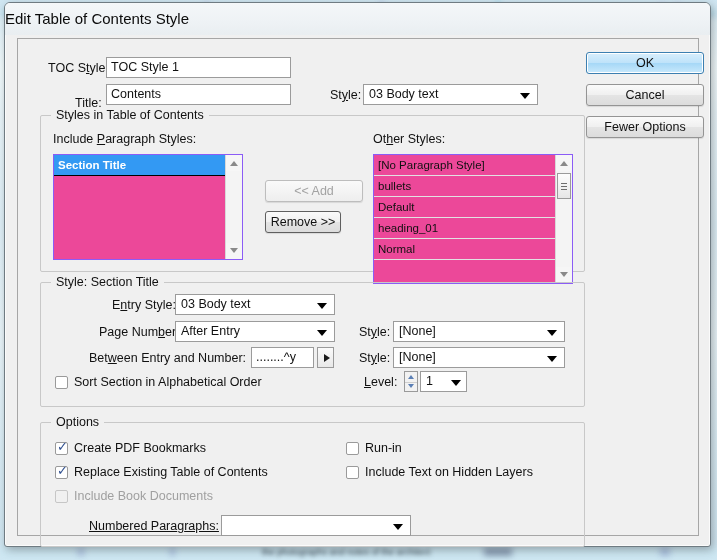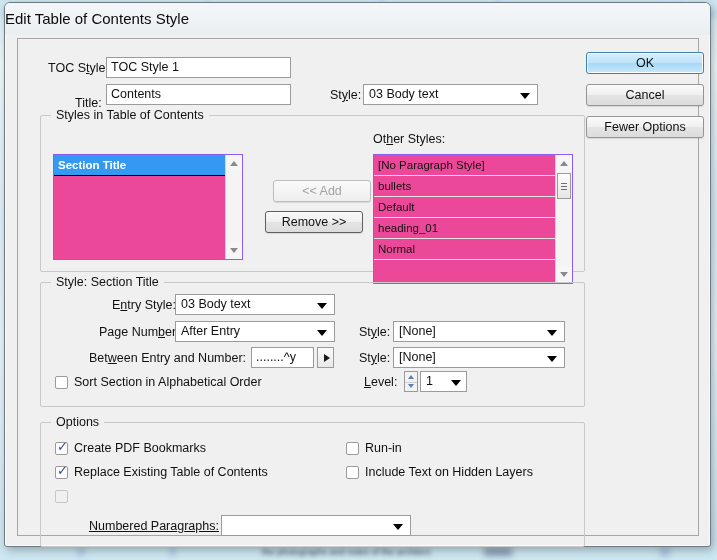--- a/index.html
+++ b/index.html
@@ -246,21 +246,21 @@
     background: linear-gradient(180deg,#fafafa 0%,#f0f0f0 48%,#e4e4e4 52%,#dcdcdc 100%);
     box-shadow: 0 1px 1px rgba(0,0,0,0.10);
     user-select: none;
   }
   .btn.default {
     border: 1px solid #3c7fb1;
     background: linear-gradient(180deg,#d8eefc 0%,#bfe3fa 48%,#a6d8f7 52%,#c9e9fc 100%);
     box-shadow: 0 0 0 1px #ffffff inset;
   }
   .btn.disabled { color: #a3a3a3; border-color: #bdbdbd;
-    background: linear-gradient(180deg,#fafafa,#eeeeee); margin-left: 8px; }
+    background: linear-gradient(180deg,#fafafa,#eeeeee); }
   .btn.strong { border: 1px solid #5f5f5f; }
 
   
   .cb {
     position: absolute;
     width: 13px; height: 13px;
     background: #fff;
     border: 1px solid #9a9a9a;
     box-sizing: border-box;
     border-radius: 2px;
@@ -366,37 +366,38 @@
         <div class="carrow"></div>
       </div>
 
       <div class="btn default" style="left:568px; top:13px; width:118px;">OK</div>
       <div class="btn" style="left:568px; top:45px; width:118px;">Cancel</div>
       <div class="btn" style="left:568px; top:77px; width:118px;">Fewer Options</div>
 
       <div class="group" style="left:22px; top:76px; width:545px; height:157px;">
         <div class="group-title">Styles in Table of Contents</div>
 
+        <div class="lbl" style="left:12px; top:16px;">Include <span class="u">P</span>aragraph Styles:</div>
 
         <div class="listbox" style="left:12px; top:38px; width:190px; height:106px;">
           <div class="listitems">
             <div class="litem sel">Section Title</div>
           </div>
           <div class="vscroll">
             <div class="sb-btn up">
               <div class="sb-arrow up"></div>
             </div>
             <div class="sb-btn down">
               <div class="sb-arrow down"></div>
             </div>
           </div>
         </div>
 
         <div class="btn disabled" style="left:224px; top:64px; width:98px;">&lt;&lt; Add</div>
-        <div class="btn strong" style="left:224px; top:95px; width:98px;">Remove &gt;&gt;</div>
+        <div class="btn strong" style="left:224px; top:95px; width:76px;">Remove &gt;&gt;</div>
 
         <div class="lbl" style="left:332px; top:16px;">Ot<span class="u">h</span>er Styles:</div>
 
         <div class="listbox" style="left:332px; top:38px; width:200px; height:130px;">
           <div class="listitems">
             <div class="litem">[No Paragraph Style]</div>
             <div class="litem">bullets</div>
             <div class="litem">Default</div>
             <div class="litem">heading_01</div>
             <div class="litem">Normal</div>
@@ -478,20 +479,21 @@
           <span class="tick">✓</span>
         </div>
         <div class="lbl" style="left:33px; top:18px;">Create PDF Bookmarks</div>
 
         <div class="cb" style="left:14px; top:43px;">
           <span class="tick">✓</span>
         </div>
         <div class="lbl" style="left:33px; top:42px;">Replace Existing Table of Contents</div>
 
         <div class="cb dis" style="left:14px; top:67px;"></div>
+        <div class="lbl dim" style="left:33px; top:66px;">Include Book Documents</div>
 
         <div class="cb" style="left:305px; top:19px;"></div>
         <div class="lbl" style="left:324px; top:18px;">Run-in</div>
 
         <div class="cb" style="left:305px; top:43px;"></div>
         <div class="lbl" style="left:324px; top:42px;">Include Text on Hidden Layers</div>
 
         <div class="lbl" style="left:48px; top:96px;text-decoration:underline;">Numbered Para<span class="u">g</span>raphs:</div>
         <div class="combo" style="left:180px; top:92px; width:190px;">
           <div class="carrow"></div>

